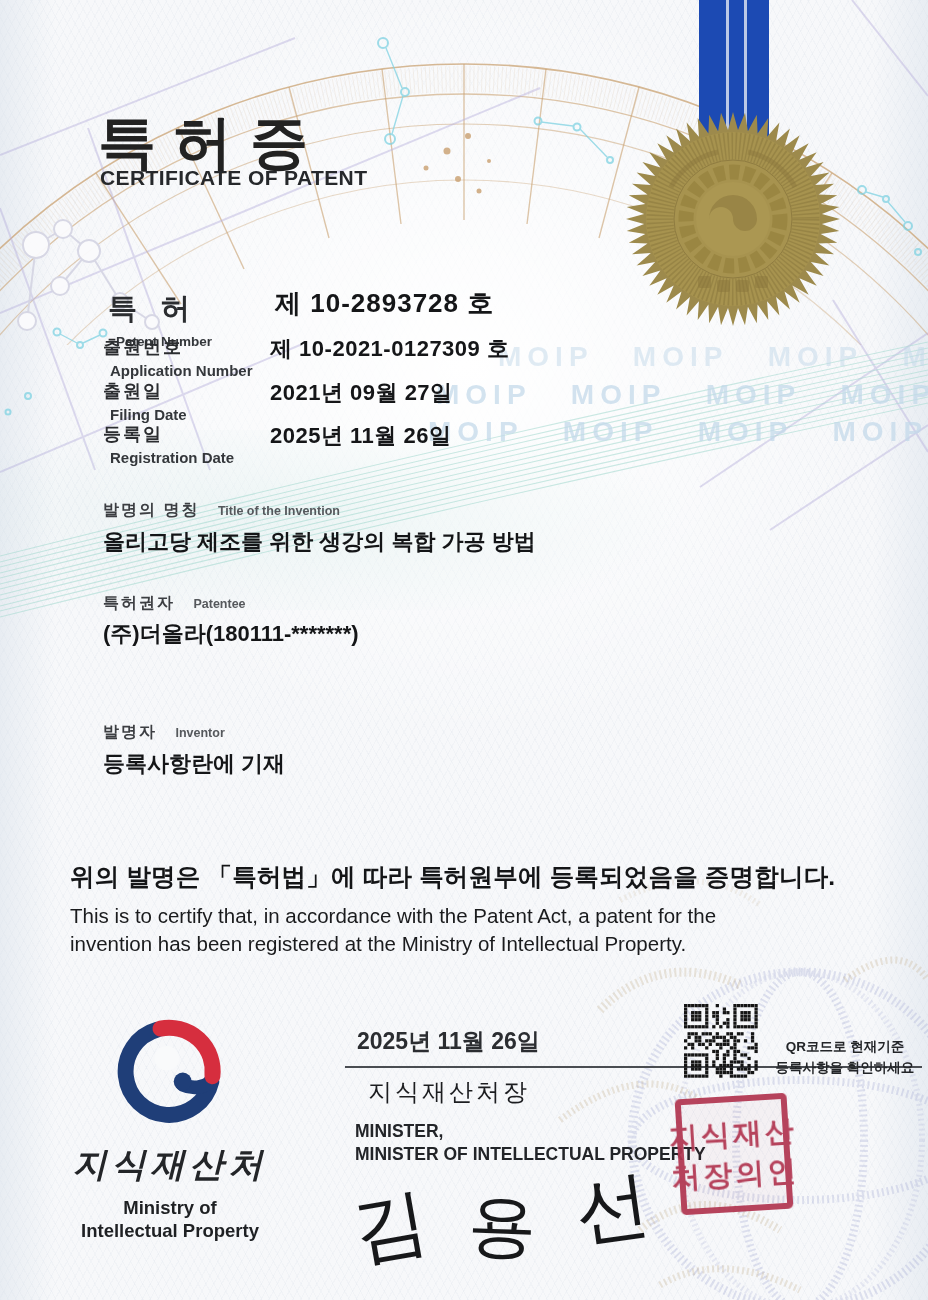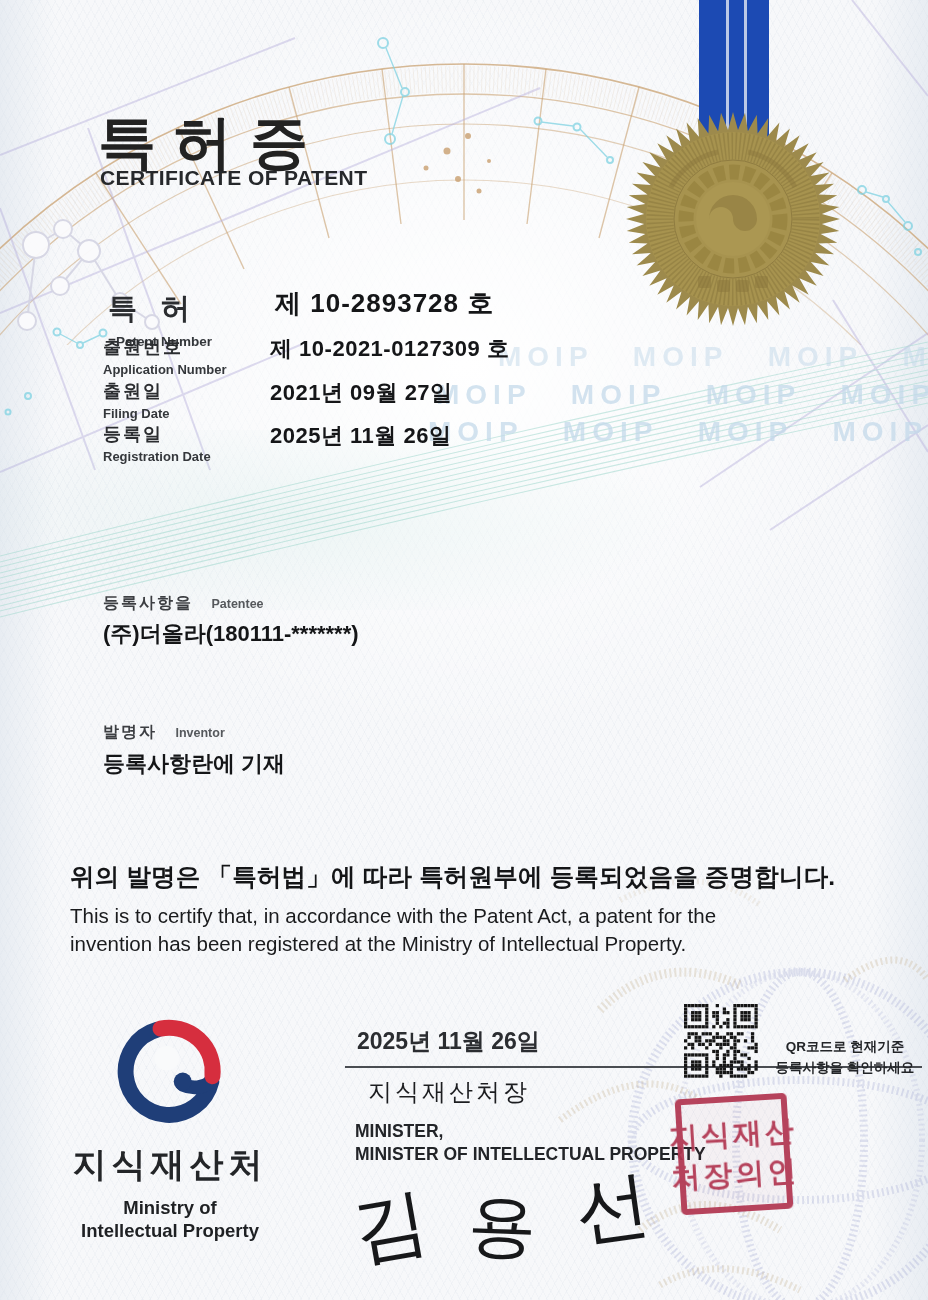--- a/index.html
+++ b/index.html
@@ -35,37 +35,37 @@
   .frow .len{font-weight:bold;color:#34373b;}
   .frow .val{position:absolute;left:167px;top:-3px;font-weight:700;color:#151618;white-space:nowrap;}
   .frow.big{left:108px;top:250px;margin-top:39px;}
   .frow.big .lko{font-size:29px;letter-spacing:8px;}
   .frow.big .len{font-size:13.5px;margin-top:5px;padding-left:8px;}
   .frow.big .val{font-size:26px;letter-spacing:1px;}
   .frow.r2{left:103px;top:335px;}
   .frow.r3{left:103px;top:379px;}
   .frow.r4{left:103px;top:422px;}
   .frow.small .lko{font-size:18px;letter-spacing:2px;}
-  .frow.small .len{font-size:13px;margin-top:3px;}
+  .frow.small .len{font-size:15px;margin-top:3px;margin-left:7px;}
   .frow.small .val{font-size:22px;top:-1px;letter-spacing:.5px;}
   .sect{z-index:2;}
   .sect .slk{font-size:16px;font-weight:800;color:#3c3e42;letter-spacing:2px;display:inline-block;}
   .sect .sle{font-size:12.5px;font-weight:bold;color:#55585c;margin-left:14px;display:inline-block;}
   .sect .sval{font-size:22px;font-weight:700;color:#141517;margin-top:6px;white-space:nowrap;}
   .invention{left:103px;top:500px;}
   .patentee{left:103px;top:593px;}
   .patentee .sval{margin-top:4px;line-height:31px;}
   .inventor{left:103px;top:722px;}
   .stmt{left:70px;top:860px;z-index:2;white-space:nowrap;}
   .stmt .ko{font-size:24.5px;font-weight:800;color:#141517;letter-spacing:.2px;}
   .stmt .en{font-size:20.5px;font-weight:400;color:#1a1b1d;margin-top:9px;line-height:28px;}
   
   .emblem{left:55px;top:1018px;width:230px;text-align:center;z-index:2;}
   .emblem .mark{display:block;margin:0 auto;}
-  .emblem .nko{font-size:34px;font-weight:800;letter-spacing:5px;color:#232528;margin-top:18px;}
+  .emblem .nko{font-size:34px;font-weight:800;letter-spacing:5px;color:#232528;margin-top:18px;font-style:italic;}
   .emblem .nen{font-size:18.5px;font-weight:800;color:#1e2023;line-height:23px;margin-top:8px;}
   
   .issue-date{left:357px;top:1026px;font-size:23px;font-weight:600;color:#2b2d31;z-index:2;}
   .sigline{left:345px;top:1066px;width:577px;border-top:2px solid #4a4d52;z-index:2;}
   .issuer-ko{left:368px;top:1076px;font-size:24px;font-weight:400;letter-spacing:3px;color:#1c1d20;z-index:2;}
   .minister1{left:355px;top:1121px;font-size:17.5px;font-weight:800;color:#222428;z-index:2;}
   .minister2{left:355px;top:1144px;font-size:17.5px;font-weight:800;color:#222428;z-index:2;white-space:nowrap;}
   .signature{left:352px;top:1164px;font-size:74px;font-weight:500;letter-spacing:38px;color:#17181a;
     transform:rotate(-2deg);z-index:2;white-space:nowrap;}
   .signature .sig-char{display:inline-block;}
@@ -249,23 +249,28 @@
     <div class="lko">출원일</div>
     <div class="len">Filing Date</div>
     <div class="val">2021년 09월 27일</div>
   </div>
   <div class="abs frow small r4">
     <div class="lko">등록일</div>
     <div class="len">Registration Date</div>
     <div class="val">2025년 11월 26일</div>
   </div>
 
+  <div class="abs sect invention">
+    <span class="slk">발명의 명칭</span>
+    <span class="sle">Title of the Invention</span>
+    <div class="sval">올리고당 제조를 위한 생강의 복합 가공 방법</div>
+  </div>
 
   <div class="abs sect patentee">
-    <span class="slk">등록사항을</span>
+    <span class="slk">특허권자</span>
     <span class="sle">Patentee</span>
     <div class="sval">(주)더올라(180111-*******)</div>
   </div>
 
   <div class="abs sect inventor">
     <span class="slk">발명자</span>
     <span class="sle">Inventor</span>
     <div class="sval">등록사항란에 기재</div>
   </div>
 

